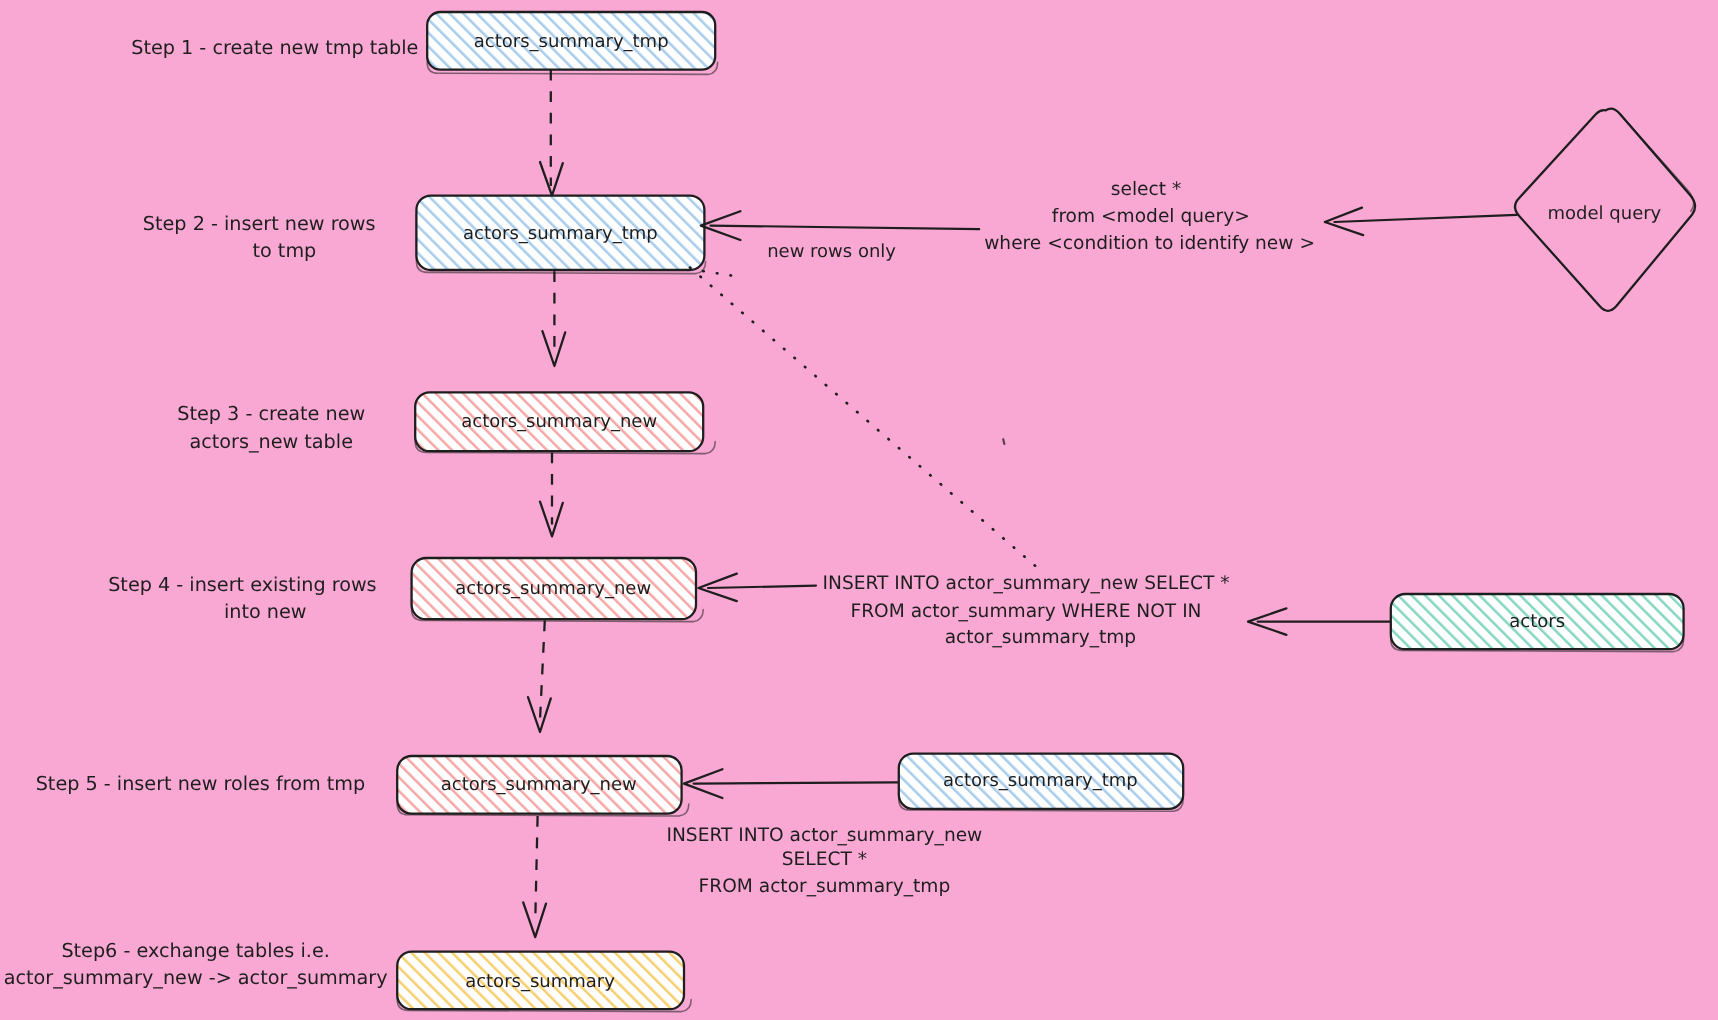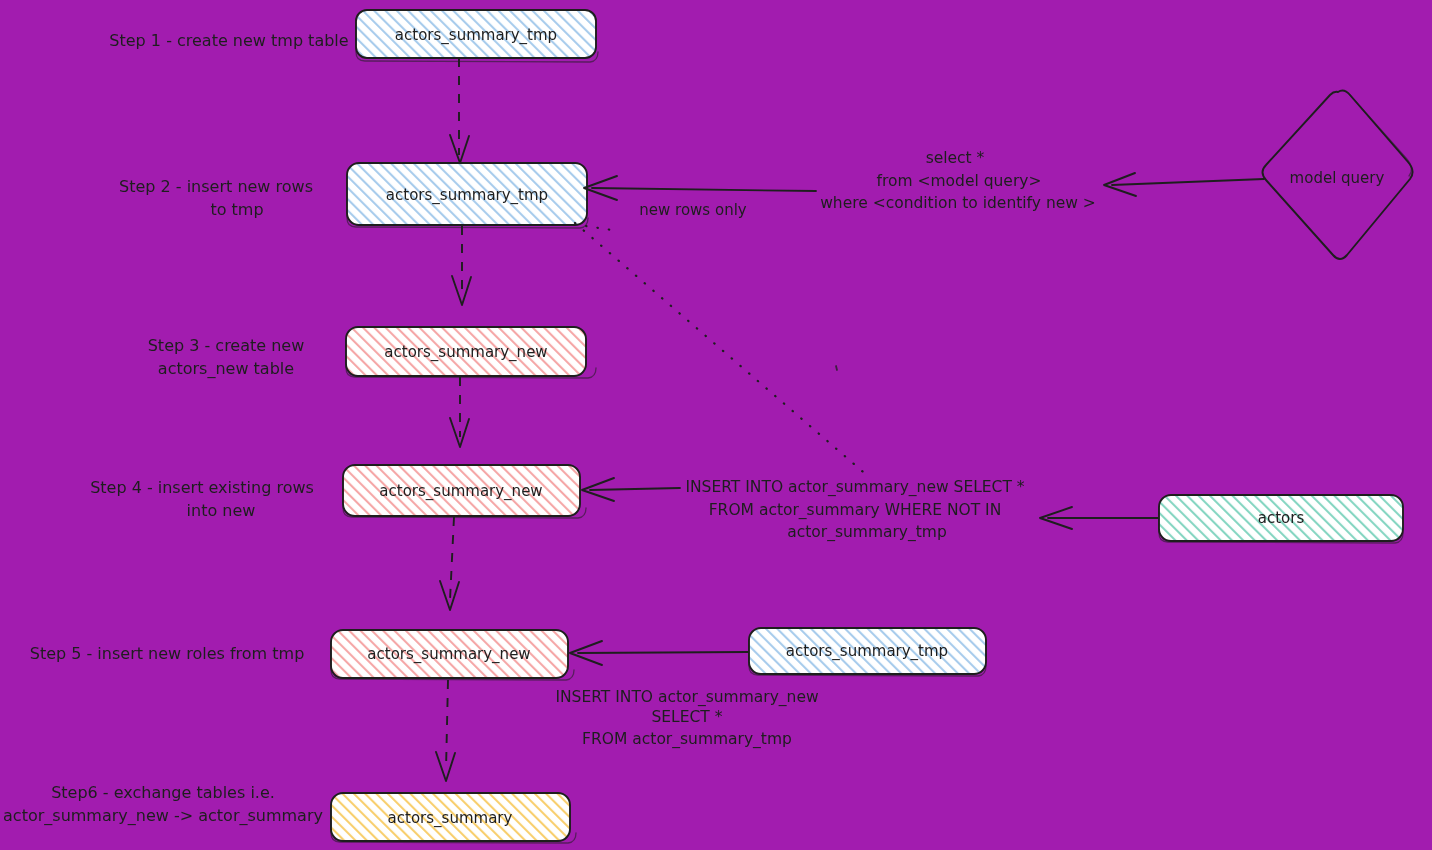--- a/index.html
+++ b/index.html
@@ -7,21 +7,21 @@
     padding: 0;
     background: #ffffff;
   }
   body {
     font-family: "DejaVu Sans", sans-serif;
   }
   #stage {
     position: relative;
     width: 1432px;
     height: 850px;
-    background: #a21caf;
+    background: #f9a8d4;
     overflow: hidden;
   }
   svg#canvas {
     position: absolute;
     top: 0; left: 0;
     width: 1432px;
     height: 850px;
   }
   .node-label, .edge-label, .step-label {
     font-family: "DejaVu Sans", sans-serif;

